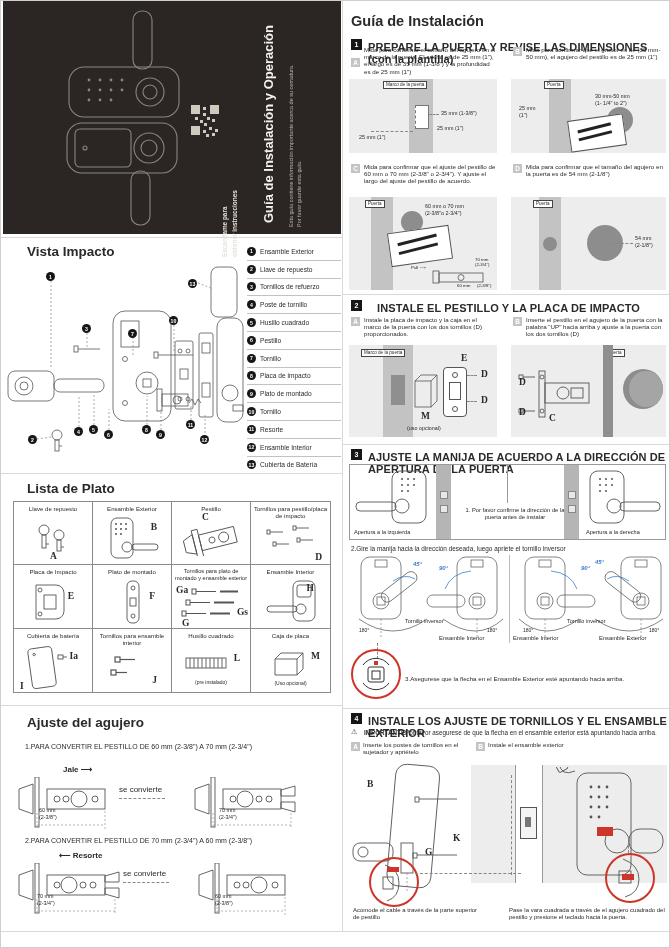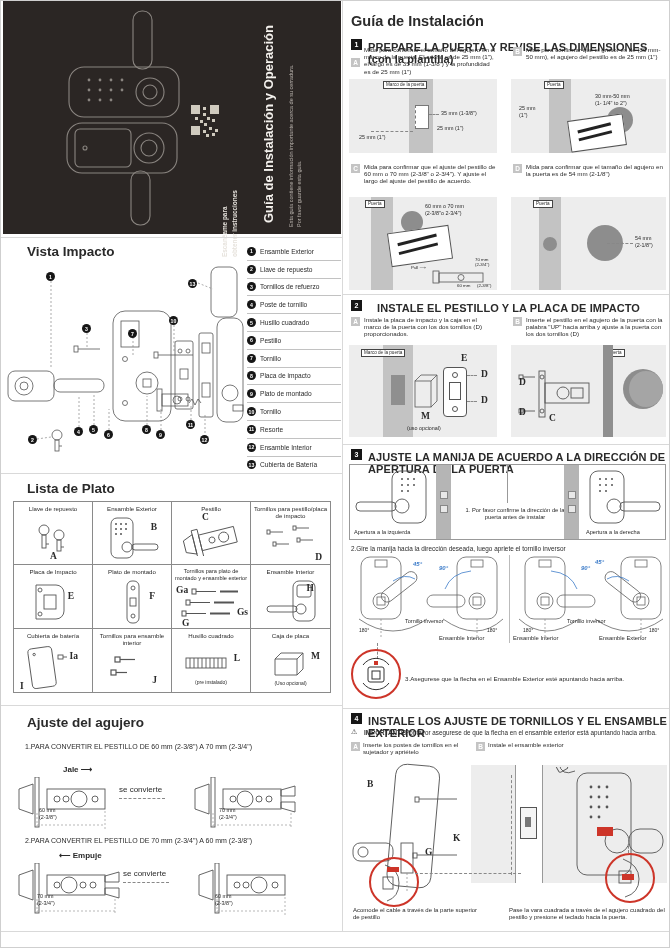--- a/index.html
+++ b/index.html
@@ -463,21 +463,21 @@
     <g stroke="#999" stroke-width="0.7" stroke-dasharray="2,2">
         <line x1="20" y1="36" x2="20" y2="52"></line>
         <line x1="98" y1="36" x2="98" y2="52"></line>
         <line x1="20" y1="48" x2="98" y2="48"></line>
       </g>
   </svg>
   <div class="dim" style="left:218px;top:806px;">70 mm</div>
   <div class="dim" style="left:218px;top:813px;">(2-3/4")</div>
 
   <div class="abs" style="left:24px;top:836px;font-size:7px;">2.PARA CONVERTIR EL PESTILLO DE 70 mm  (2-3/4") A  60 mm (2-3/8")</div>
-  <div class="abs" style="left:58px;top:850px;font-size:8px;font-weight:bold;">⟵ Empuje</div>
+  <div class="abs" style="left:58px;top:850px;font-size:8px;font-weight:bold;">⟵ Resorte</div>
   <svg class="abs" style="left:16px;top:862px;" width="112" height="54" viewBox="0 0 112 54">
     <g stroke="#555" fill="none" stroke-width="0.9">
       <polygon points="2,12 16,7 16,37 2,32"></polygon>
         <rect x="18" y="0" width="4" height="50"></rect>
       <rect x="30" y="12" width="58" height="20"></rect>
         <circle cx="40" cy="22" r="3"></circle>
         <circle cx="52" cy="22" r="8"></circle>
         <circle cx="66" cy="22" r="3"></circle>
         <circle cx="76" cy="22" r="3"></circle>
       <polygon points="88,13 102,9 102,19 88,19"></polygon>

